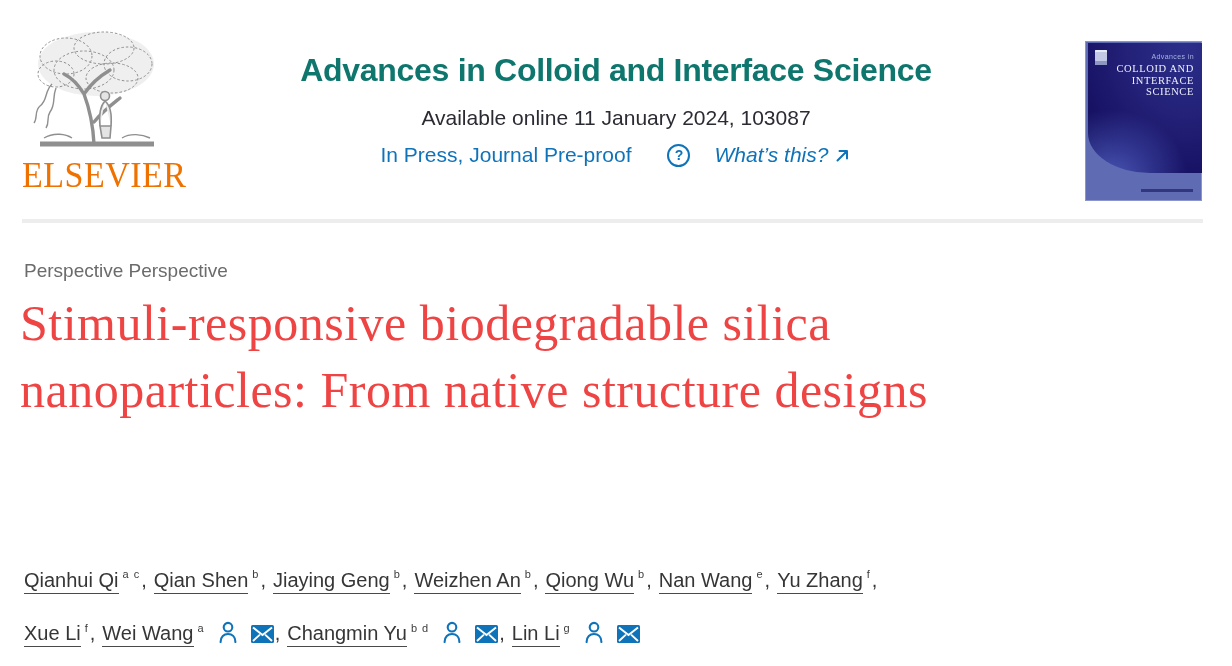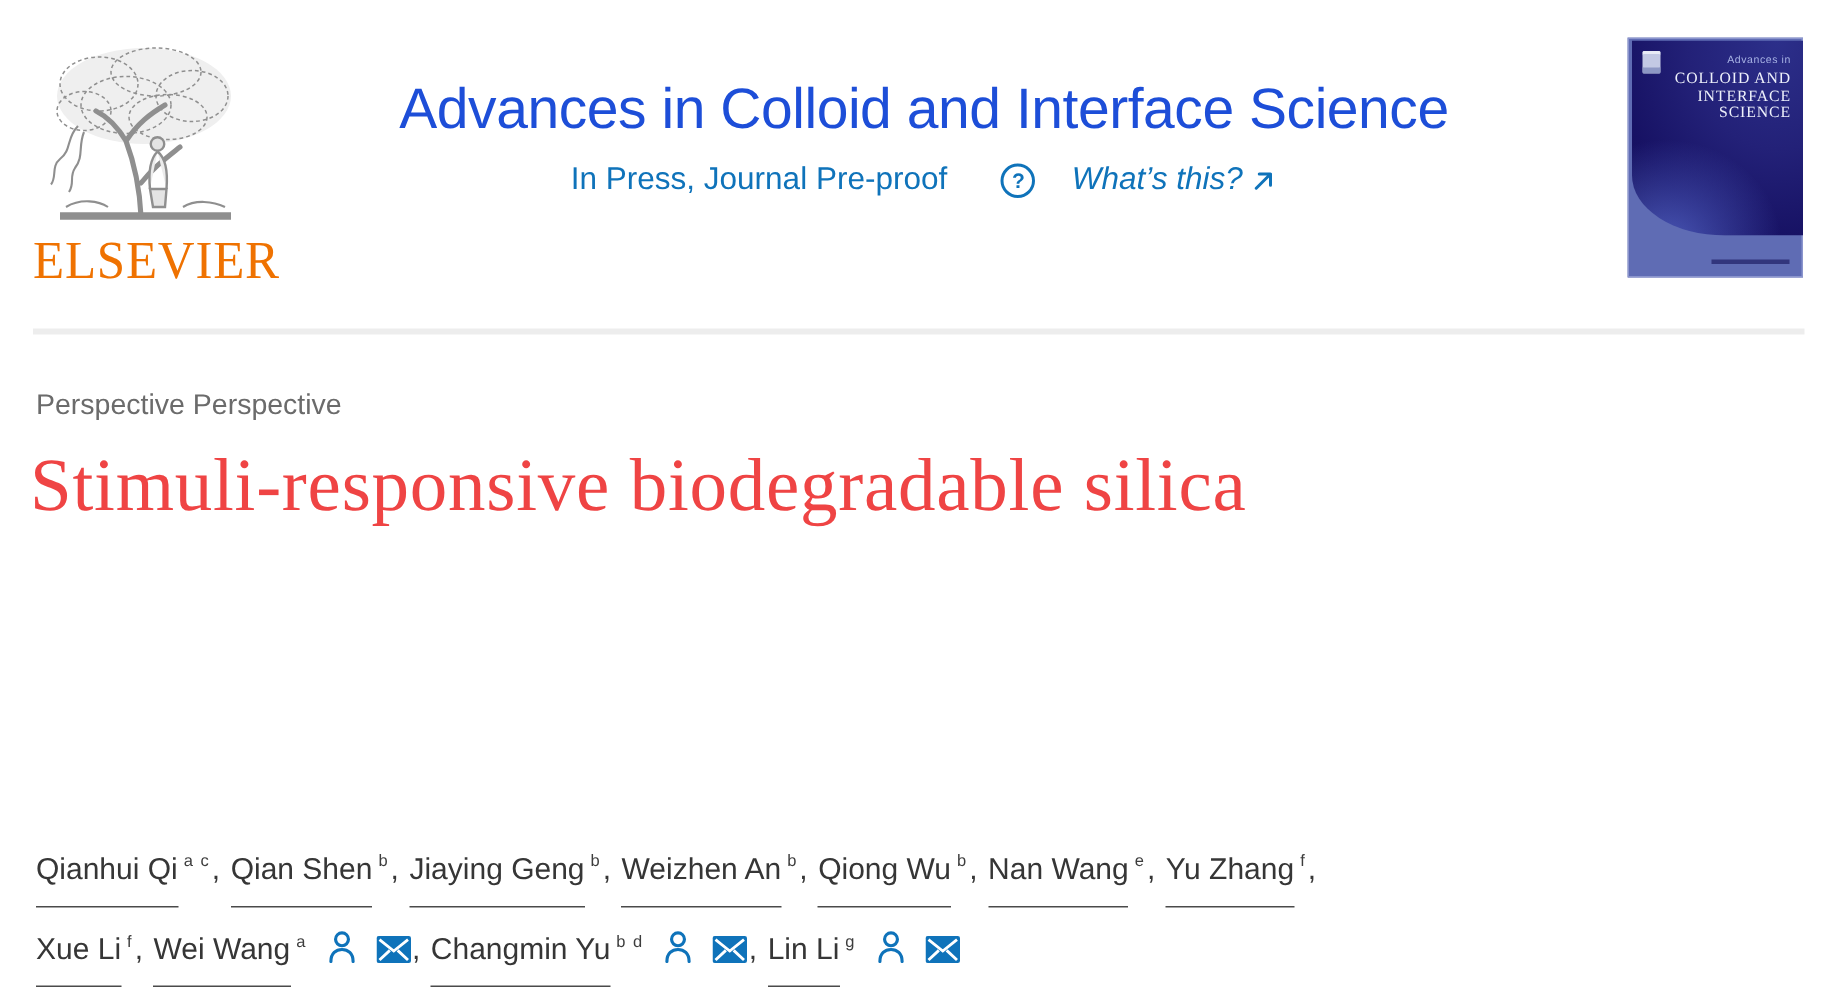--- a/index.html
+++ b/index.html
@@ -8,33 +8,33 @@
   .page { position:relative; width:1232px; height:666px; background:#fff; }
 
   
   .logo-block { position:absolute; left:22px; top:26px; width:150px; }
   .tree-svg { display:block; margin-left:4px; }
   .publisher-name { font-family:"Liberation Serif", serif; font-size:34px; color:#ef7201;
                     letter-spacing:.5px; transform:scaleY(1.05); margin-top:2px; }
 
   .header-center { position:absolute; left:50%; top:52px; transform:translateX(-50%);
                    width:860px; text-align:center; }
-  .journal-title { font-size:38px; font-weight:400; color:#1d4ed8; letter-spacing:-0.3px;
+  .journal-title { font-size:32px; font-weight:700; color:#0f766e; letter-spacing:-0.3px;
                    white-space:nowrap; }
   .availability { font-size:21px; color:#2b2b33; margin-top:17px; }
   .links-row { margin-top:13px; display:flex; align-items:center; justify-content:center;
                gap:24px; font-size:21px; color:#0f73ba; }
   .links-row a { color:#0f73ba; text-decoration:none; cursor:pointer; }
   .q-icon { display:inline-flex; align-items:center; justify-content:center;
             width:23px; height:23px; border:2.2px solid #0f73ba; border-radius:50%;
             font-size:14px; font-weight:700; color:#0f73ba; margin-left:12px; cursor:pointer; }
   .whats-this { display:inline-flex; align-items:center; gap:6px;font-style:italic; }
 
   
-  .cover { position:absolute; left:1085px; top:25px; width:117px; height:160px;
+  .cover { position:absolute; left:1085px; top:41px; width:117px; height:160px;
            background:#5f6cb4; box-shadow:inset 0 0 0 1px #8b95cd; cursor:pointer; }
   .cover-panel { position:absolute; left:3px; top:2px; right:0; height:130px;
                  border-bottom-left-radius:62px 40px;
                  background:
                    radial-gradient(150% 120% at 20% 105%, rgba(92,112,214,.75) 0%, rgba(92,112,214,0) 45%),
                    radial-gradient(130% 140% at 85% 0%, #2c2f8a 0%, #232178 40%, #171264 72%, #120d52 100%); }
   .cover-mark { position:absolute; left:7px; top:7px; width:12px; height:15px;
                 background:#c3c9e4; border-radius:1px;
                 box-shadow:inset 0 -4px 0 #8d97c4, inset 0 2px 0 #e8ebf6; }
   .cover-titles { position:absolute; right:8px; top:10px; text-align:right; }
@@ -51,21 +51,21 @@
   .category { position:absolute; left:24px; top:260px; font-size:19px; color:#6b6b6b; }
   .article-title { position:absolute; left:20px; top:290px; width:1200px;
                    font-family:"Liberation Serif", serif; font-weight:400;
                    font-size:50px; line-height:67px; color:#ef4444; letter-spacing:.5px; }
   .title-line { display:block; }
 
   .authors { position:absolute; left:24px; top:551px; width:1190px;
              font-size:20px; color:#363636; line-height:49px; }
   .author { white-space:nowrap; }
   .author-name { color:#363636; text-decoration:none; border-bottom:1.4px solid #4a4a4a;
-                 padding-bottom:13px; cursor:pointer; }
+                 padding-bottom:2px; cursor:pointer; }
   .au-sup { font-size:11px; color:#3d3d3d; margin-left:4px; letter-spacing:1px;
             position:relative; top:-1px; }
   .comma { margin-left:1px; margin-right:7px; }
   .au-icon { display:inline-block; vertical-align:-3px; margin-left:13px; cursor:pointer; }
 </style>
 </head>
 <body>
 
 <div class="page">
 
@@ -102,20 +102,21 @@
 
           <path d="M14 118 L128 118" stroke-width="5"></path>
           <path d="M18 112 C28 106 40 108 46 112 M96 112 C104 107 116 108 124 112" stroke-width="1.4"></path>
         </g>
       </svg>
       <div class="publisher-name">ELSEVIER</div>
     </div>
 
     <div class="header-center">
       <h1 class="journal-title">Advances in Colloid and Interface Science</h1>
+      <div class="availability">Available online 11 January 2024, 103087</div>
       <div class="links-row">
         <a class="status-link">In Press, Journal Pre-proof</a>
         <span class="q-icon">?</span>
         <span class="whats-this">
           <a>What’s this?</a>
           <svg width="17" height="17" viewBox="0 0 17 17">
             <path d="M3.5 13.5 L13 4 M5.5 4 H13 V11.5" fill="none" stroke="#0f73ba" stroke-width="2" stroke-linecap="round" stroke-linejoin="round"></path>
           </svg>
         </span>
       </div>
@@ -134,20 +135,21 @@
       <div class="cover-smudge"></div>
     </div>
   </header>
 
   <div class="divider"></div>
 
   <main>
     <p class="category">Perspective Perspective</p>
     <h2 class="article-title">
         <span class="title-line">Stimuli-responsive biodegradable silica</span>
+        <span class="title-line">nanoparticles: From native structure designs</span>
       </h2>
     <p class="authors"><span class="author"><a class="author-name">Qianhui Qi</a><sup class="au-sup">a c</sup><span class="comma">,</span></span><span class="author"><a class="author-name">Qian Shen</a><sup class="au-sup">b</sup><span class="comma">,</span></span><span class="author"><a class="author-name">Jiaying Geng</a><sup class="au-sup">b</sup><span class="comma">,</span></span><span class="author"><a class="author-name">Weizhen An</a><sup class="au-sup">b</sup><span class="comma">,</span></span><span class="author"><a class="author-name">Qiong Wu</a><sup class="au-sup">b</sup><span class="comma">,</span></span><span class="author"><a class="author-name">Nan Wang</a><sup class="au-sup">e</sup><span class="comma">,</span></span><span class="author"><a class="author-name">Yu Zhang</a><sup class="au-sup">f</sup><span class="comma">,</span></span><br><span class="author"><a class="author-name">Xue Li</a><sup class="au-sup">f</sup><span class="comma">,</span></span><span class="author"><a class="author-name">Wei Wang</a><sup class="au-sup">a</sup><svg class="au-icon" width="20" height="22" viewBox="0 0 20 22">
     <circle cx="10" cy="6.2" r="4.3" fill="none" stroke="#0f73ba" stroke-width="2.1"></circle>
     <path d="M2.6 21 C2.6 15.6 6 13 10 13 C14 13 17.4 15.6 17.4 21" fill="none" stroke="#0f73ba" stroke-width="2.1" stroke-linecap="round"></path>
   </svg><svg class="au-icon" width="23" height="18" viewBox="0 0 23 18">
     <rect x="0" y="0" width="23" height="18" rx="1.5" fill="#0f73ba"></rect>
     <path d="M2 2.4 L11.5 10 L21 2.4" fill="none" stroke="#ffffff" stroke-width="1.9"></path>
     <path d="M2 16 L8.9 9.6 M21 16 L14.1 9.6" fill="none" stroke="#ffffff" stroke-width="1.9"></path>
   </svg><span class="comma">,</span></span><span class="author"><a class="author-name">Changmin Yu</a><sup class="au-sup">b d</sup><svg class="au-icon" width="20" height="22" viewBox="0 0 20 22">
     <circle cx="10" cy="6.2" r="4.3" fill="none" stroke="#0f73ba" stroke-width="2.1"></circle>

